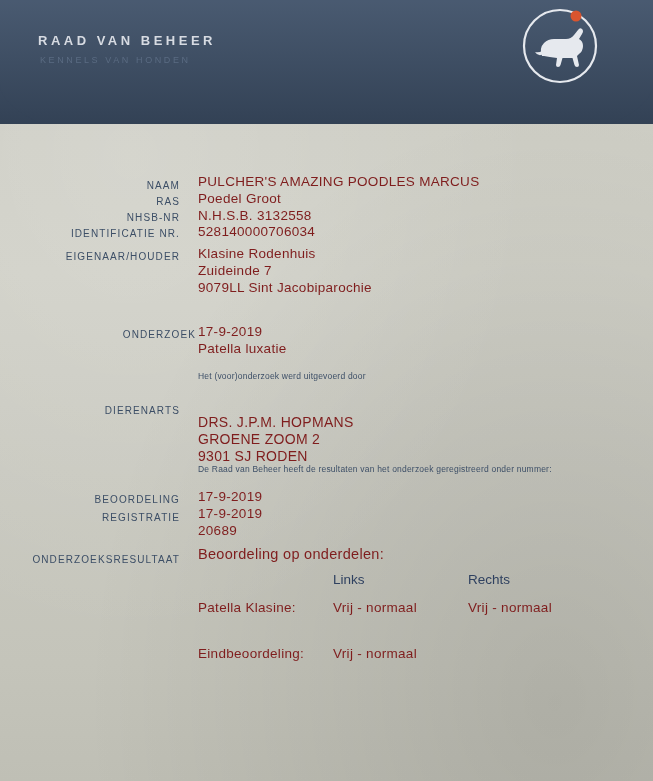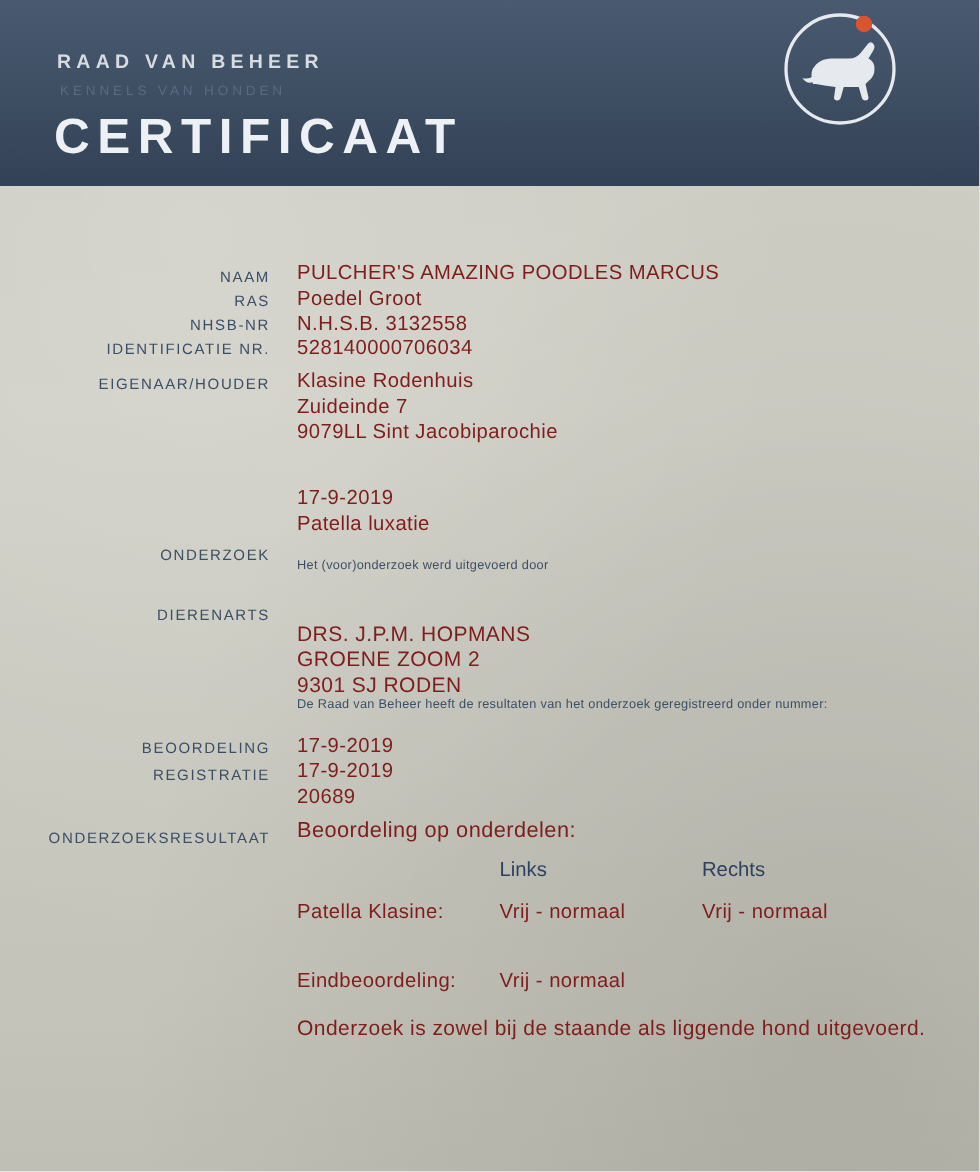--- a/index.html
+++ b/index.html
@@ -139,38 +139,37 @@
 </head>
 <body>
 
 <div id="page">
   <div id="paper"></div>
 
   <div id="header-band">
     <div id="header-shade"></div>
     <div class="brand-line">RAAD VAN BEHEER</div>
     <div class="brand-sub blur">KENNELS VAN HONDEN</div>
-    <div class="cert-title">CERTIFICAAT</div>
 
     <div id="logo">
       <svg viewBox="0 0 96 84" width="96" height="84">
         <circle cx="48" cy="40" r="36" fill="none" stroke="#e6e9ee" stroke-width="2.2"></circle>
         <circle cx="64" cy="10" r="5.5" fill="#d9552f"></circle>
         <path d="M30 50 q-3 -8 2 -13 q4 -4 10 -4 l12 0 q5 0 8 -4 l4 -5 q2 -3 4 -1 q2 2 0 5 l-3 5 q4 2 4 7 q0 5 -4 8 l-2 2 l2 9 q0 2 -2 2 q-2 0 -2.5 -2 l-2 -7 l-10 0 l-2 7 q-.5 2 -2.5 2 q-2 0 -2 -2 l1 -7 q-8 -1 -13 -2 z" fill="#e6e9ee"></path>
         <path d="M32 48 q-6 3 -9 -2 q4 1 7 -1 z" fill="#e6e9ee"></path>
       </svg>
     </div>
   </div>
 
   <div class="lbl" style="left:40px; top:180px; width:140px;">NAAM</div>
   <div class="lbl" style="left:40px; top:196px; width:140px;">RAS</div>
   <div class="lbl" style="left:40px; top:212px; width:140px;">NHSB-NR</div>
   <div class="lbl" style="left:40px; top:228px; width:140px;">IDENTIFICATIE NR.</div>
   <div class="lbl" style="left:40px; top:251px; width:140px;">EIGENAAR/HOUDER</div>
-  <div class="lbl" style="left:40px; top:329px; width:140px;margin-top:36px;">ONDERZOEK</div>
+  <div class="lbl" style="left:56px; top:329px; width:140px;">ONDERZOEK</div>
   <div class="lbl" style="left:40px; top:405px; width:140px;">DIERENARTS</div>
   <div class="lbl" style="left:40px; top:494px; width:140px;">BEOORDELING</div>
   <div class="lbl" style="left:40px; top:512px; width:140px;">REGISTRATIE</div>
   <div class="lbl" style="left:20px; top:554px; width:160px;">ONDERZOEKSRESULTAAT</div>
 
   <div class="val" style="left:198px; top:174px;">PULCHER'S AMAZING POODLES MARCUS</div>
   <div class="val" style="left:198px; top:191px;">Poedel Groot</div>
   <div class="val" style="left:198px; top:208px;">N.H.S.B. 3132558</div>
   <div class="val" style="left:198px; top:224px;">528140000706034</div>
 
@@ -199,14 +198,13 @@
   <div class="col-head" style="left:333px; top:572px;">Links</div>
   <div class="col-head" style="left:468px; top:572px;">Rechts</div>
 
   <div class="val" style="left:198px; top:600px;">Patella Klasine:</div>
   <div class="val" style="left:333px; top:600px;">Vrij - normaal</div>
   <div class="val" style="left:468px; top:600px;">Vrij - normaal</div>
 
   <div class="val" style="left:198px; top:646px;">Eindbeoordeling:</div>
   <div class="val" style="left:333px; top:646px;">Vrij - normaal</div>
 
-  <div class="val" style="left:198px; top:677px; font-size:14px;">Onderzoek is zowel bij de staande als liggende hond uitgevoerd.</div>
 </div>
 
 </body></html>

